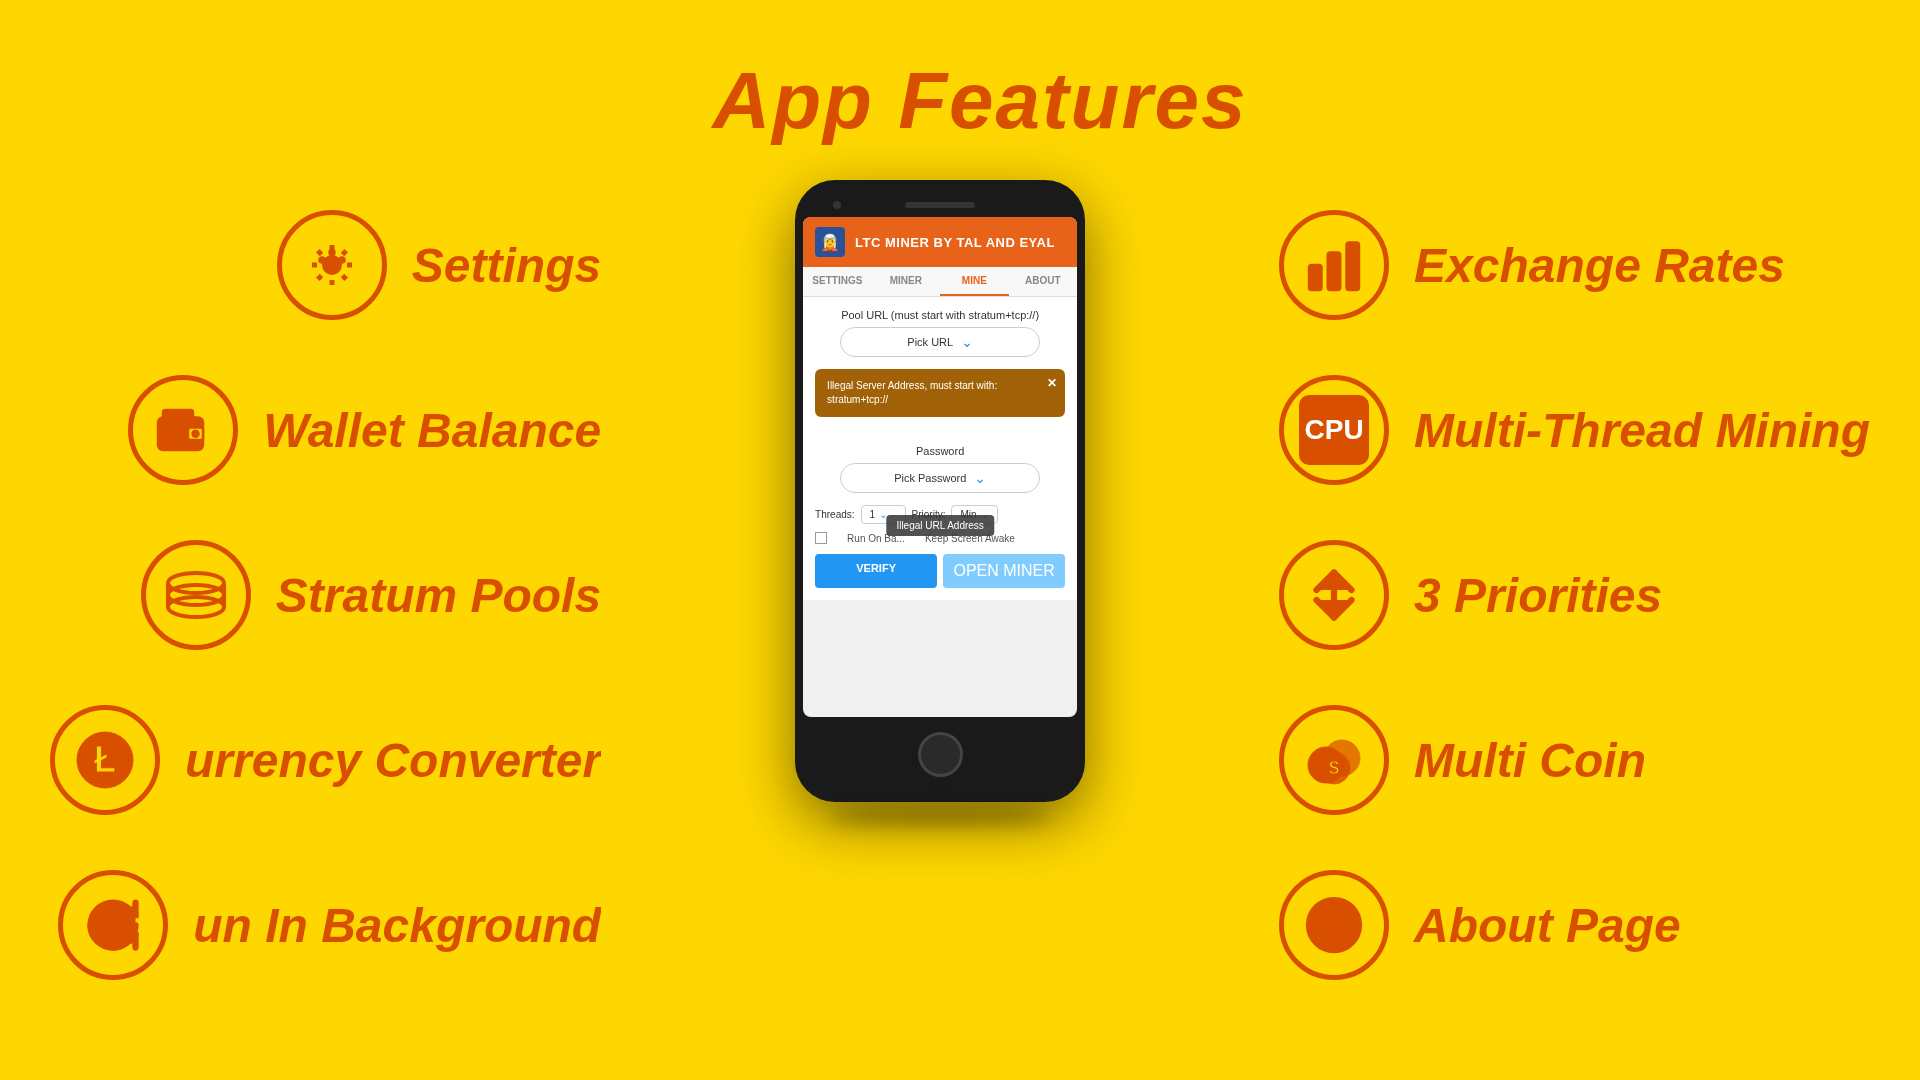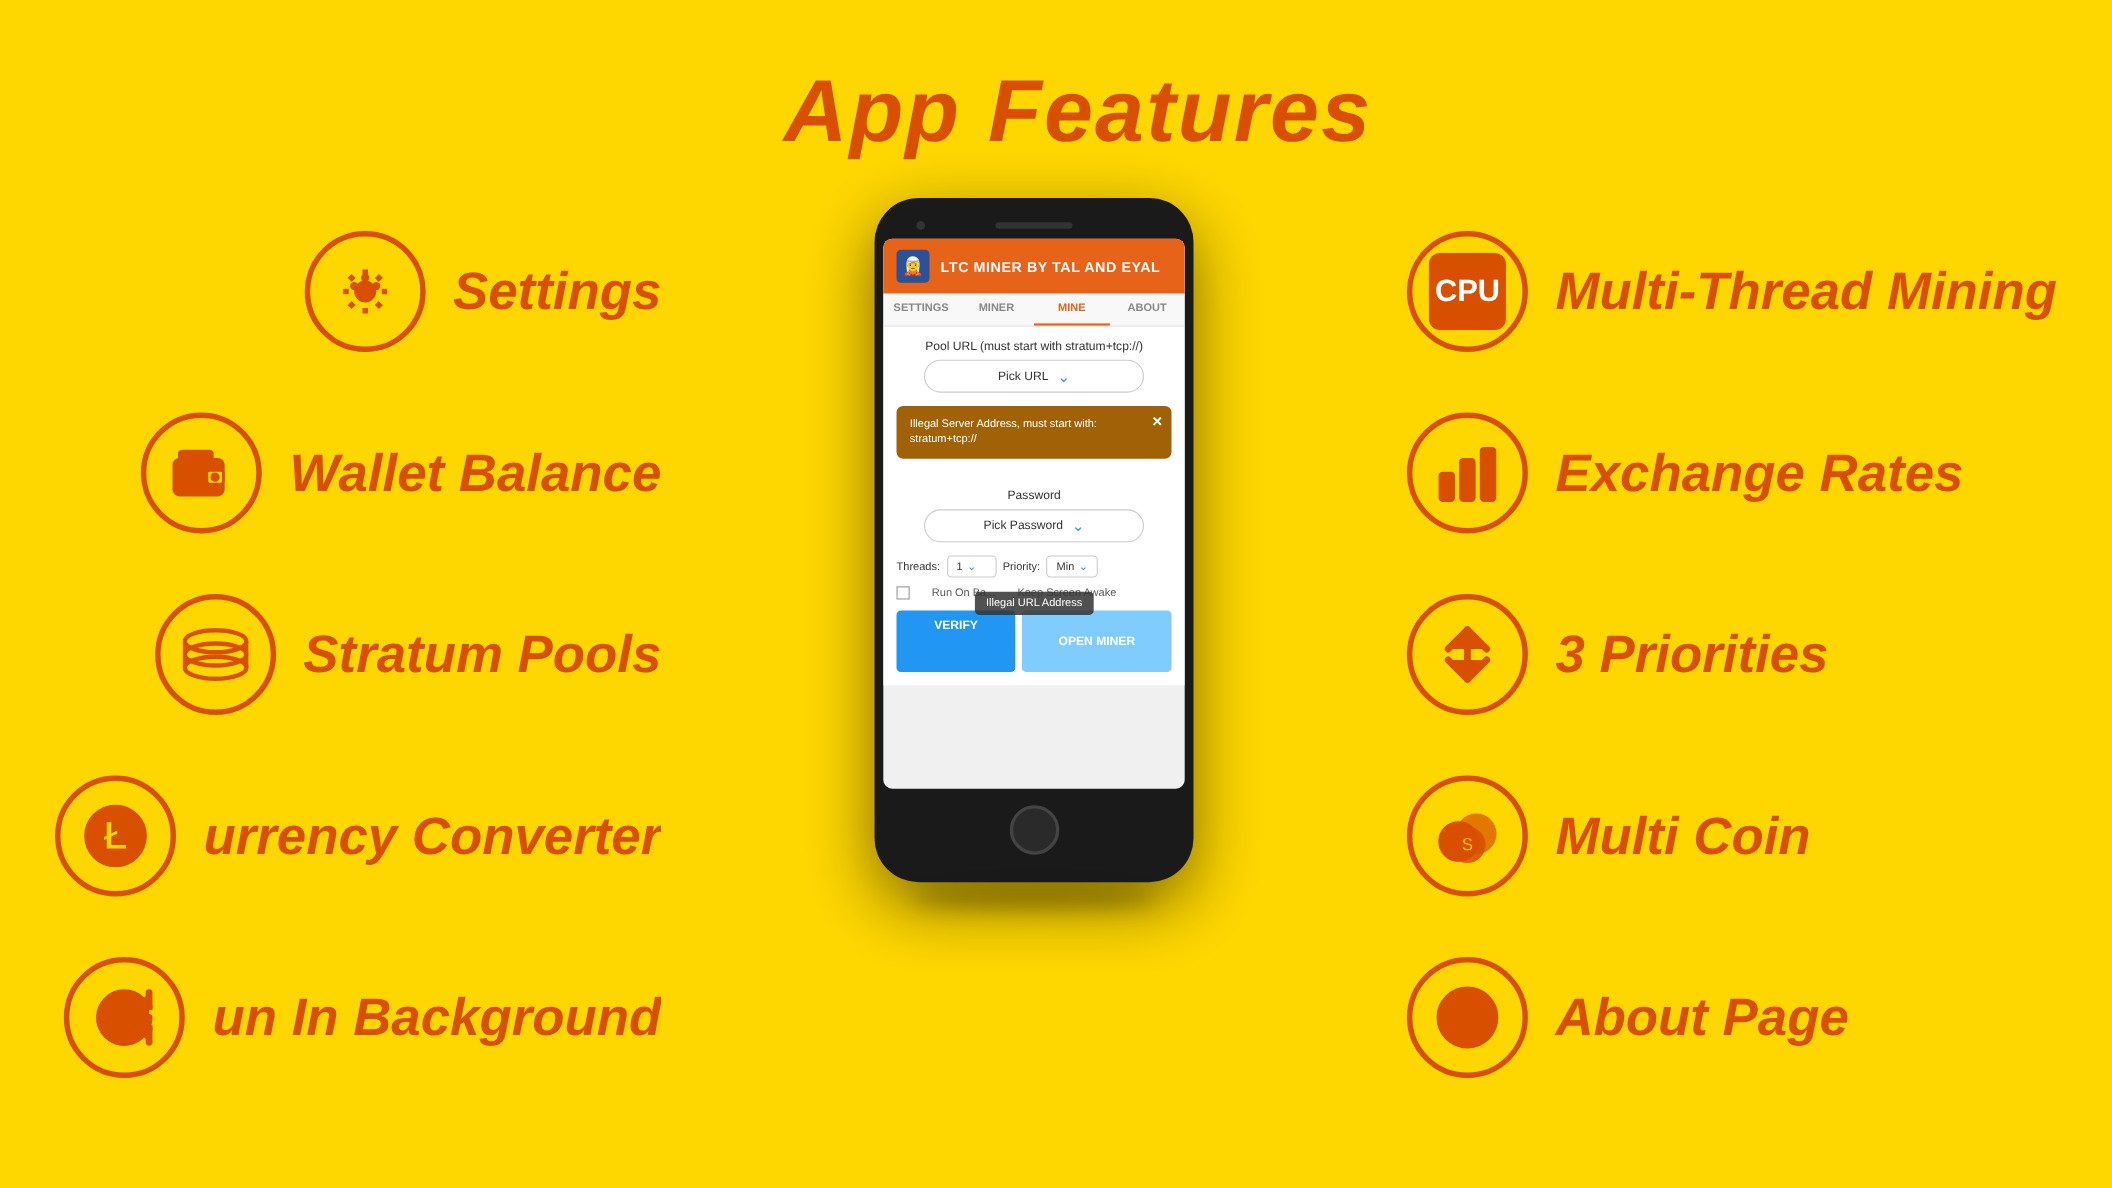--- a/index.html
+++ b/index.html
@@ -314,23 +314,23 @@
       font-weight: bold;
       text-align: center;
     }
 
     .btn-open {
       flex: 1;
       background: #80CCFF;
       color: white;
       border: none;
       border-radius: 4px;
-      padding: 22px;
-      font-size: 11px;
-      font-weight: bold;
+      padding: 8px;
+      font-size: 16px;
+      font-weight: normal;
       text-align: center;
     }
 
     
     .tooltip-bubble {
       background: rgba(50, 50, 50, 0.85);
       color: white;
       font-size: 10px;
       padding: 5px 10px;
       border-radius: 4px;
@@ -533,34 +533,34 @@
         <div class="home-button"></div>
       </div>
     </div>
     <div class="phone-shadow"></div>
   </div>
 
   <div class="right-features">
 
     <div class="feature-item right">
       <div class="icon-circle">
-        <div class="cpu-icon-box">CPU</div>
-      </div>
-      <span class="feature-label">Multi-Thread Mining</span>
-    </div>
-
-    <div class="feature-item right">
-      <div class="icon-circle">
         <svg viewBox="0 0 24 24" fill="#D94F00">
           <rect x="2" y="12" width="5" height="10" rx="1"></rect>
           <rect x="9.5" y="7" width="5" height="15" rx="1"></rect>
           <rect x="17" y="3" width="5" height="19" rx="1"></rect>
         </svg>
       </div>
       <span class="feature-label">Exchange Rates</span>
+    </div>
+
+    <div class="feature-item right">
+      <div class="icon-circle">
+        <div class="cpu-icon-box">CPU</div>
+      </div>
+      <span class="feature-label">Multi-Thread Mining</span>
     </div>
 
     <div class="feature-item right">
       <div class="icon-circle">
         <svg viewBox="0 0 24 24" fill="none" stroke="#D94F00" stroke-width="2.5" stroke-linecap="round" stroke-linejoin="round">
           <polyline points="12 3 12 21"></polyline>
           <polyline points="5 10 12 3 19 10"></polyline>
           <polyline points="5 14 12 21 19 14"></polyline>
         </svg>
       </div>

